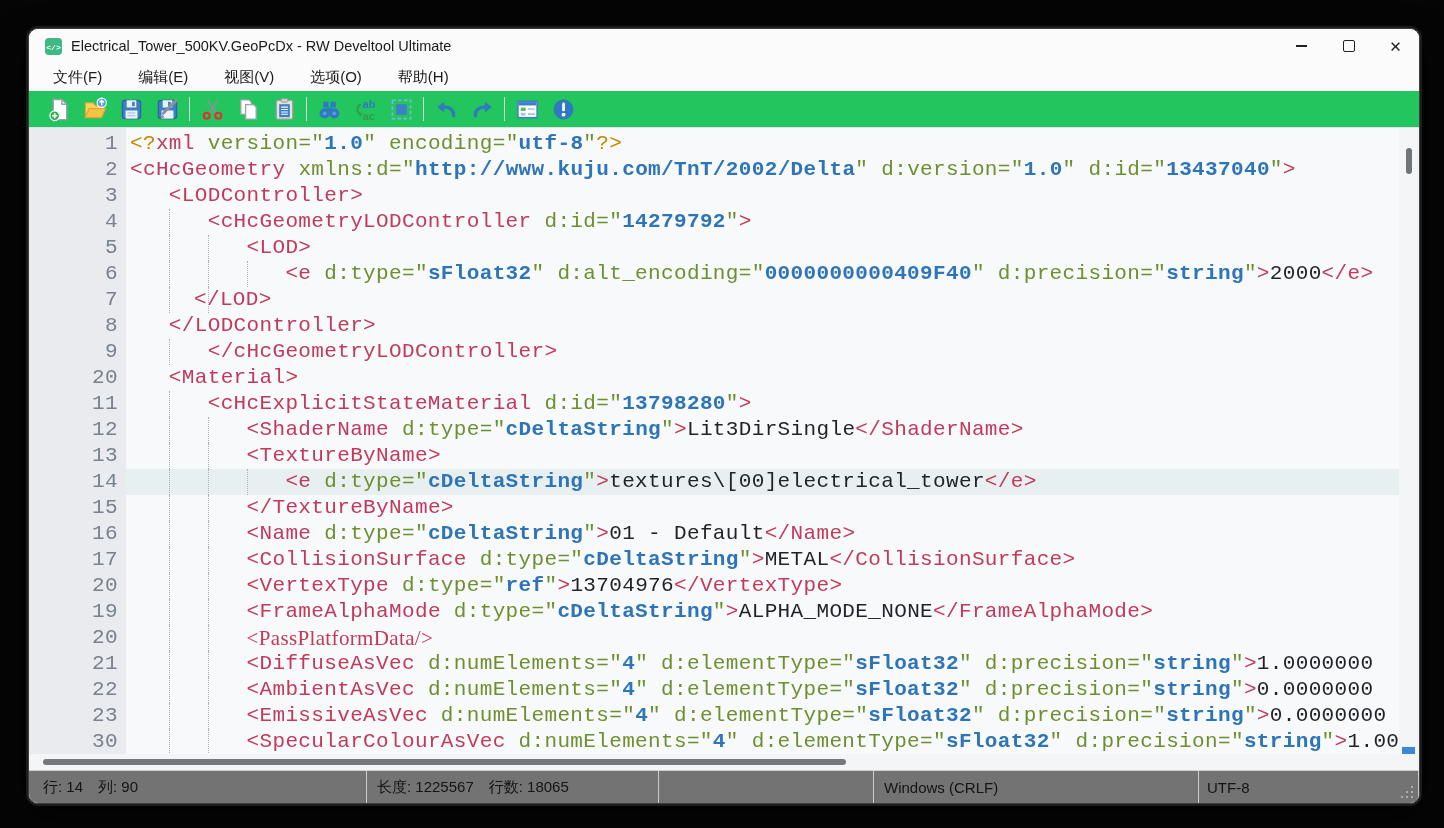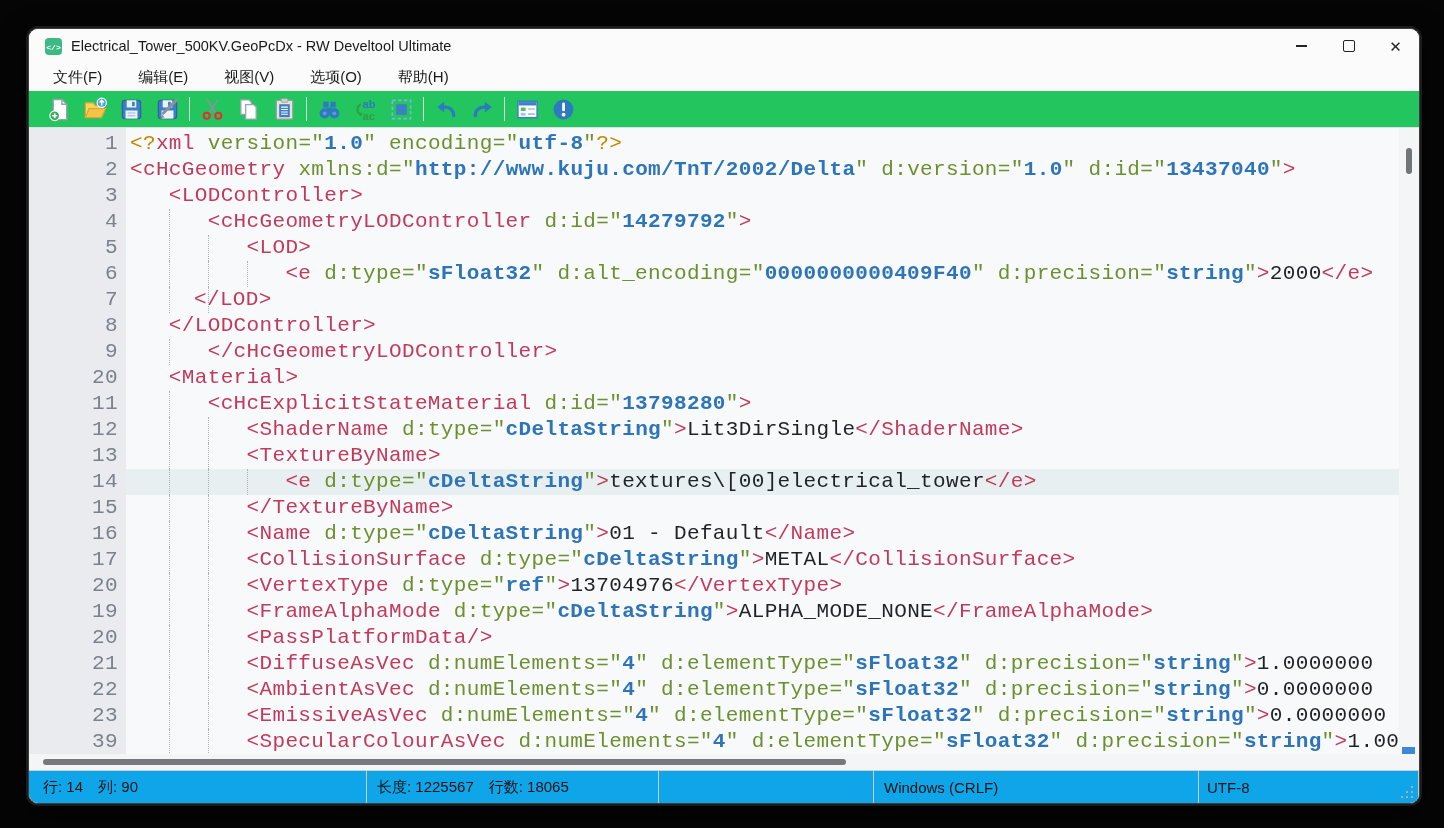--- a/index.html
+++ b/index.html
@@ -47,21 +47,21 @@
   .s-val{color:var(--c-val);font-weight:bold;}
   .s-pi{color:var(--c-pi);}
   .s-pln{color:var(--c-txt);}
   .vscroll{width:20px;flex:0 0 auto;background:#F3F5F6;position:relative;}
   .vthumb{position:absolute;left:7px;top:20px;width:6px;height:26px;border-radius:3px;background:#70757A;}
   .corner-marker{position:absolute;left:3px;bottom:0;width:13px;height:7px;background:#3E86D8;}
   
   .hscroll{height:16px;background:#F3F5F6;position:relative;flex:0 0 auto;}
   .hthumb{position:absolute;left:14px;top:5px;width:803px;height:6px;border-radius:3px;background:#75797D;}
   
-  .statusbar{height:32px;background:#0ea5e9;border-top:1px solid #CECECE;display:flex;align-items:stretch;font-size:15px;color:#141414;flex:0 0 auto;position:relative;}
+  .statusbar{height:32px;background:#737373;border-top:1px solid #CECECE;display:flex;align-items:stretch;font-size:15px;color:#141414;flex:0 0 auto;position:relative;}
   .scell{display:flex;align-items:center;box-sizing:border-box;border-right:1px solid #C9CCCE;white-space:nowrap;overflow:hidden;}
   .scell:last-child{border-right:none;}
   .grip{position:absolute;right:6px;bottom:5px;width:12px;height:12px;}
   .grip i{position:absolute;width:2.5px;height:2.5px;background:#ABABAB;}
 </style>
 </head>
 <body>
 
 <div class="window">
 
@@ -257,21 +257,21 @@
         <div class="gnum">14</div>
         <div class="gnum">15</div>
         <div class="gnum">16</div>
         <div class="gnum">17</div>
         <div class="gnum">20</div>
         <div class="gnum">19</div>
         <div class="gnum">20</div>
         <div class="gnum">21</div>
         <div class="gnum">22</div>
         <div class="gnum">23</div>
-        <div class="gnum">39</div>
+        <div class="gnum">30</div>
       </div>
     <div class="code" id="code">
         <div class="cline" style="padding-left: 4px;"><span class="s-pi">&lt;?</span><span class="s-tag">xml</span><span class="s-att"> version="</span><span class="s-val">1.0</span><span class="s-att">" encoding="</span><span class="s-val">utf-8</span><span class="s-att">"</span><span class="s-pi">?&gt;</span></div>
         <div class="cline" style="padding-left: 4px;"><span class="s-tag">&lt;cHcGeometry</span><span class="s-att"> xmlns:d="</span><span class="s-val">http://www.kuju.com/TnT/2002/Delta</span><span class="s-att">" d:version="</span><span class="s-val">1.0</span><span class="s-att">" d:id="</span><span class="s-val">13437040</span><span class="s-att">"</span><span class="s-tag">&gt;</span></div>
         <div class="cline" style="padding-left: 42.85px;"><span class="s-tag">&lt;LODController&gt;</span></div>
         <div class="cline" style="padding-left: 81.7px;"><span class="iguide" style="left: 42.85px;"></span><span class="s-tag">&lt;cHcGeometryLODController</span><span class="s-att"> d:id="</span><span class="s-val">14279792</span><span class="s-att">"</span><span class="s-tag">&gt;</span></div>
         <div class="cline" style="padding-left: 120.55px;"><span class="iguide" style="left: 42.85px;"></span><span class="iguide" style="left: 81.7px;"></span><span class="s-tag">&lt;LOD&gt;</span></div>
         <div class="cline" style="padding-left: 159.4px;"><span class="iguide" style="left: 42.85px;"></span><span class="iguide" style="left: 81.7px;"></span><span class="iguide" style="left: 120.55px;"></span><span class="s-tag">&lt;e</span><span class="s-att"> d:type="</span><span class="s-val">sFloat32</span><span class="s-att">" d:alt_encoding="</span><span class="s-val">0000000000409F40</span><span class="s-att">" d:precision="</span><span class="s-val">string</span><span class="s-att">"</span><span class="s-tag">&gt;</span><span class="s-pln">2000</span><span class="s-tag">&lt;/e&gt;</span></div>
         <div class="cline" style="padding-left: 68px;"><span class="iguide" style="left: 42.85px;"></span><span class="iguide" style="left: 81.7px;"></span><span class="s-tag">&lt;/LOD&gt;</span></div>
         <div class="cline" style="padding-left: 42.85px;"><span class="s-tag">&lt;/LODController&gt;</span></div>
@@ -279,21 +279,21 @@
         <div class="cline" style="padding-left: 42.85px;"><span class="s-tag">&lt;Material&gt;</span></div>
         <div class="cline" style="padding-left: 81.7px;"><span class="iguide" style="left: 42.85px;"></span><span class="s-tag">&lt;cHcExplicitStateMaterial</span><span class="s-att"> d:id="</span><span class="s-val">13798280</span><span class="s-att">"</span><span class="s-tag">&gt;</span></div>
         <div class="cline" style="padding-left: 120.55px;"><span class="iguide" style="left: 42.85px;"></span><span class="iguide" style="left: 81.7px;"></span><span class="s-tag">&lt;ShaderName</span><span class="s-att"> d:type="</span><span class="s-val">cDeltaString</span><span class="s-att">"</span><span class="s-tag">&gt;</span><span class="s-pln">Lit3DirSingle</span><span class="s-tag">&lt;/ShaderName&gt;</span></div>
         <div class="cline" style="padding-left: 120.55px;"><span class="iguide" style="left: 42.85px;"></span><span class="iguide" style="left: 81.7px;"></span><span class="s-tag">&lt;TextureByName&gt;</span></div>
         <div class="cline current" style="padding-left: 159.4px;"><span class="iguide" style="left: 42.85px;"></span><span class="iguide" style="left: 81.7px;"></span><span class="iguide" style="left: 120.55px;"></span><span class="s-tag">&lt;e</span><span class="s-att"> d:type="</span><span class="s-val">cDeltaString</span><span class="s-att">"</span><span class="s-tag">&gt;</span><span class="s-pln">textures\[00]electrical_tower</span><span class="s-tag">&lt;/e&gt;</span></div>
         <div class="cline" style="padding-left: 120.55px;"><span class="iguide" style="left: 42.85px;"></span><span class="iguide" style="left: 81.7px;"></span><span class="s-tag">&lt;/TextureByName&gt;</span></div>
         <div class="cline" style="padding-left: 120.55px;"><span class="iguide" style="left: 42.85px;"></span><span class="iguide" style="left: 81.7px;"></span><span class="s-tag">&lt;Name</span><span class="s-att"> d:type="</span><span class="s-val">cDeltaString</span><span class="s-att">"</span><span class="s-tag">&gt;</span><span class="s-pln">01 - Default</span><span class="s-tag">&lt;/Name&gt;</span></div>
         <div class="cline" style="padding-left: 120.55px;"><span class="iguide" style="left: 42.85px;"></span><span class="iguide" style="left: 81.7px;"></span><span class="s-tag">&lt;CollisionSurface</span><span class="s-att"> d:type="</span><span class="s-val">cDeltaString</span><span class="s-att">"</span><span class="s-tag">&gt;</span><span class="s-pln">METAL</span><span class="s-tag">&lt;/CollisionSurface&gt;</span></div>
         <div class="cline" style="padding-left: 120.55px;"><span class="iguide" style="left: 42.85px;"></span><span class="iguide" style="left: 81.7px;"></span><span class="s-tag">&lt;VertexType</span><span class="s-att"> d:type="</span><span class="s-val">ref</span><span class="s-att">"</span><span class="s-tag">&gt;</span><span class="s-pln">13704976</span><span class="s-tag">&lt;/VertexType&gt;</span></div>
         <div class="cline" style="padding-left: 120.55px;"><span class="iguide" style="left: 42.85px;"></span><span class="iguide" style="left: 81.7px;"></span><span class="s-tag">&lt;FrameAlphaMode</span><span class="s-att"> d:type="</span><span class="s-val">cDeltaString</span><span class="s-att">"</span><span class="s-tag">&gt;</span><span class="s-pln">ALPHA_MODE_NONE</span><span class="s-tag">&lt;/FrameAlphaMode&gt;</span></div>
-        <div class="cline" style="padding-left: 120.55px;"><span class="iguide" style="left: 42.85px;"></span><span class="iguide" style="left: 81.7px;"></span><span class="s-tag">&lt;PassPlatformData/&gt;</span></div>
+        <div class="cline" style="padding-left: 120.55px; font-family: Liberation Serif, serif;"><span class="iguide" style="left: 42.85px;"></span><span class="iguide" style="left: 81.7px;"></span><span class="s-tag">&lt;PassPlatformData/&gt;</span></div>
         <div class="cline" style="padding-left: 120.55px;"><span class="iguide" style="left: 42.85px;"></span><span class="iguide" style="left: 81.7px;"></span><span class="s-tag">&lt;DiffuseAsVec</span><span class="s-att"> d:numElements="</span><span class="s-val">4</span><span class="s-att">" d:elementType="</span><span class="s-val">sFloat32</span><span class="s-att">" d:precision="</span><span class="s-val">string</span><span class="s-att">"</span><span class="s-tag">&gt;</span><span class="s-pln">1.0000000</span></div>
         <div class="cline" style="padding-left: 120.55px;"><span class="iguide" style="left: 42.85px;"></span><span class="iguide" style="left: 81.7px;"></span><span class="s-tag">&lt;AmbientAsVec</span><span class="s-att"> d:numElements="</span><span class="s-val">4</span><span class="s-att">" d:elementType="</span><span class="s-val">sFloat32</span><span class="s-att">" d:precision="</span><span class="s-val">string</span><span class="s-att">"</span><span class="s-tag">&gt;</span><span class="s-pln">0.0000000</span></div>
         <div class="cline" style="padding-left: 120.55px;"><span class="iguide" style="left: 42.85px;"></span><span class="iguide" style="left: 81.7px;"></span><span class="s-tag">&lt;EmissiveAsVec</span><span class="s-att"> d:numElements="</span><span class="s-val">4</span><span class="s-att">" d:elementType="</span><span class="s-val">sFloat32</span><span class="s-att">" d:precision="</span><span class="s-val">string</span><span class="s-att">"</span><span class="s-tag">&gt;</span><span class="s-pln">0.0000000</span></div>
         <div class="cline" style="padding-left: 120.55px;"><span class="iguide" style="left: 42.85px;"></span><span class="iguide" style="left: 81.7px;"></span><span class="s-tag">&lt;SpecularColourAsVec</span><span class="s-att"> d:numElements="</span><span class="s-val">4</span><span class="s-att">" d:elementType="</span><span class="s-val">sFloat32</span><span class="s-att">" d:precision="</span><span class="s-val">string</span><span class="s-att">"</span><span class="s-tag">&gt;</span><span class="s-pln">1.00</span></div>
       </div>
     <div class="vscroll">
       <div class="vthumb"></div>
       <div class="corner-marker"></div>
     </div>
   </div>

